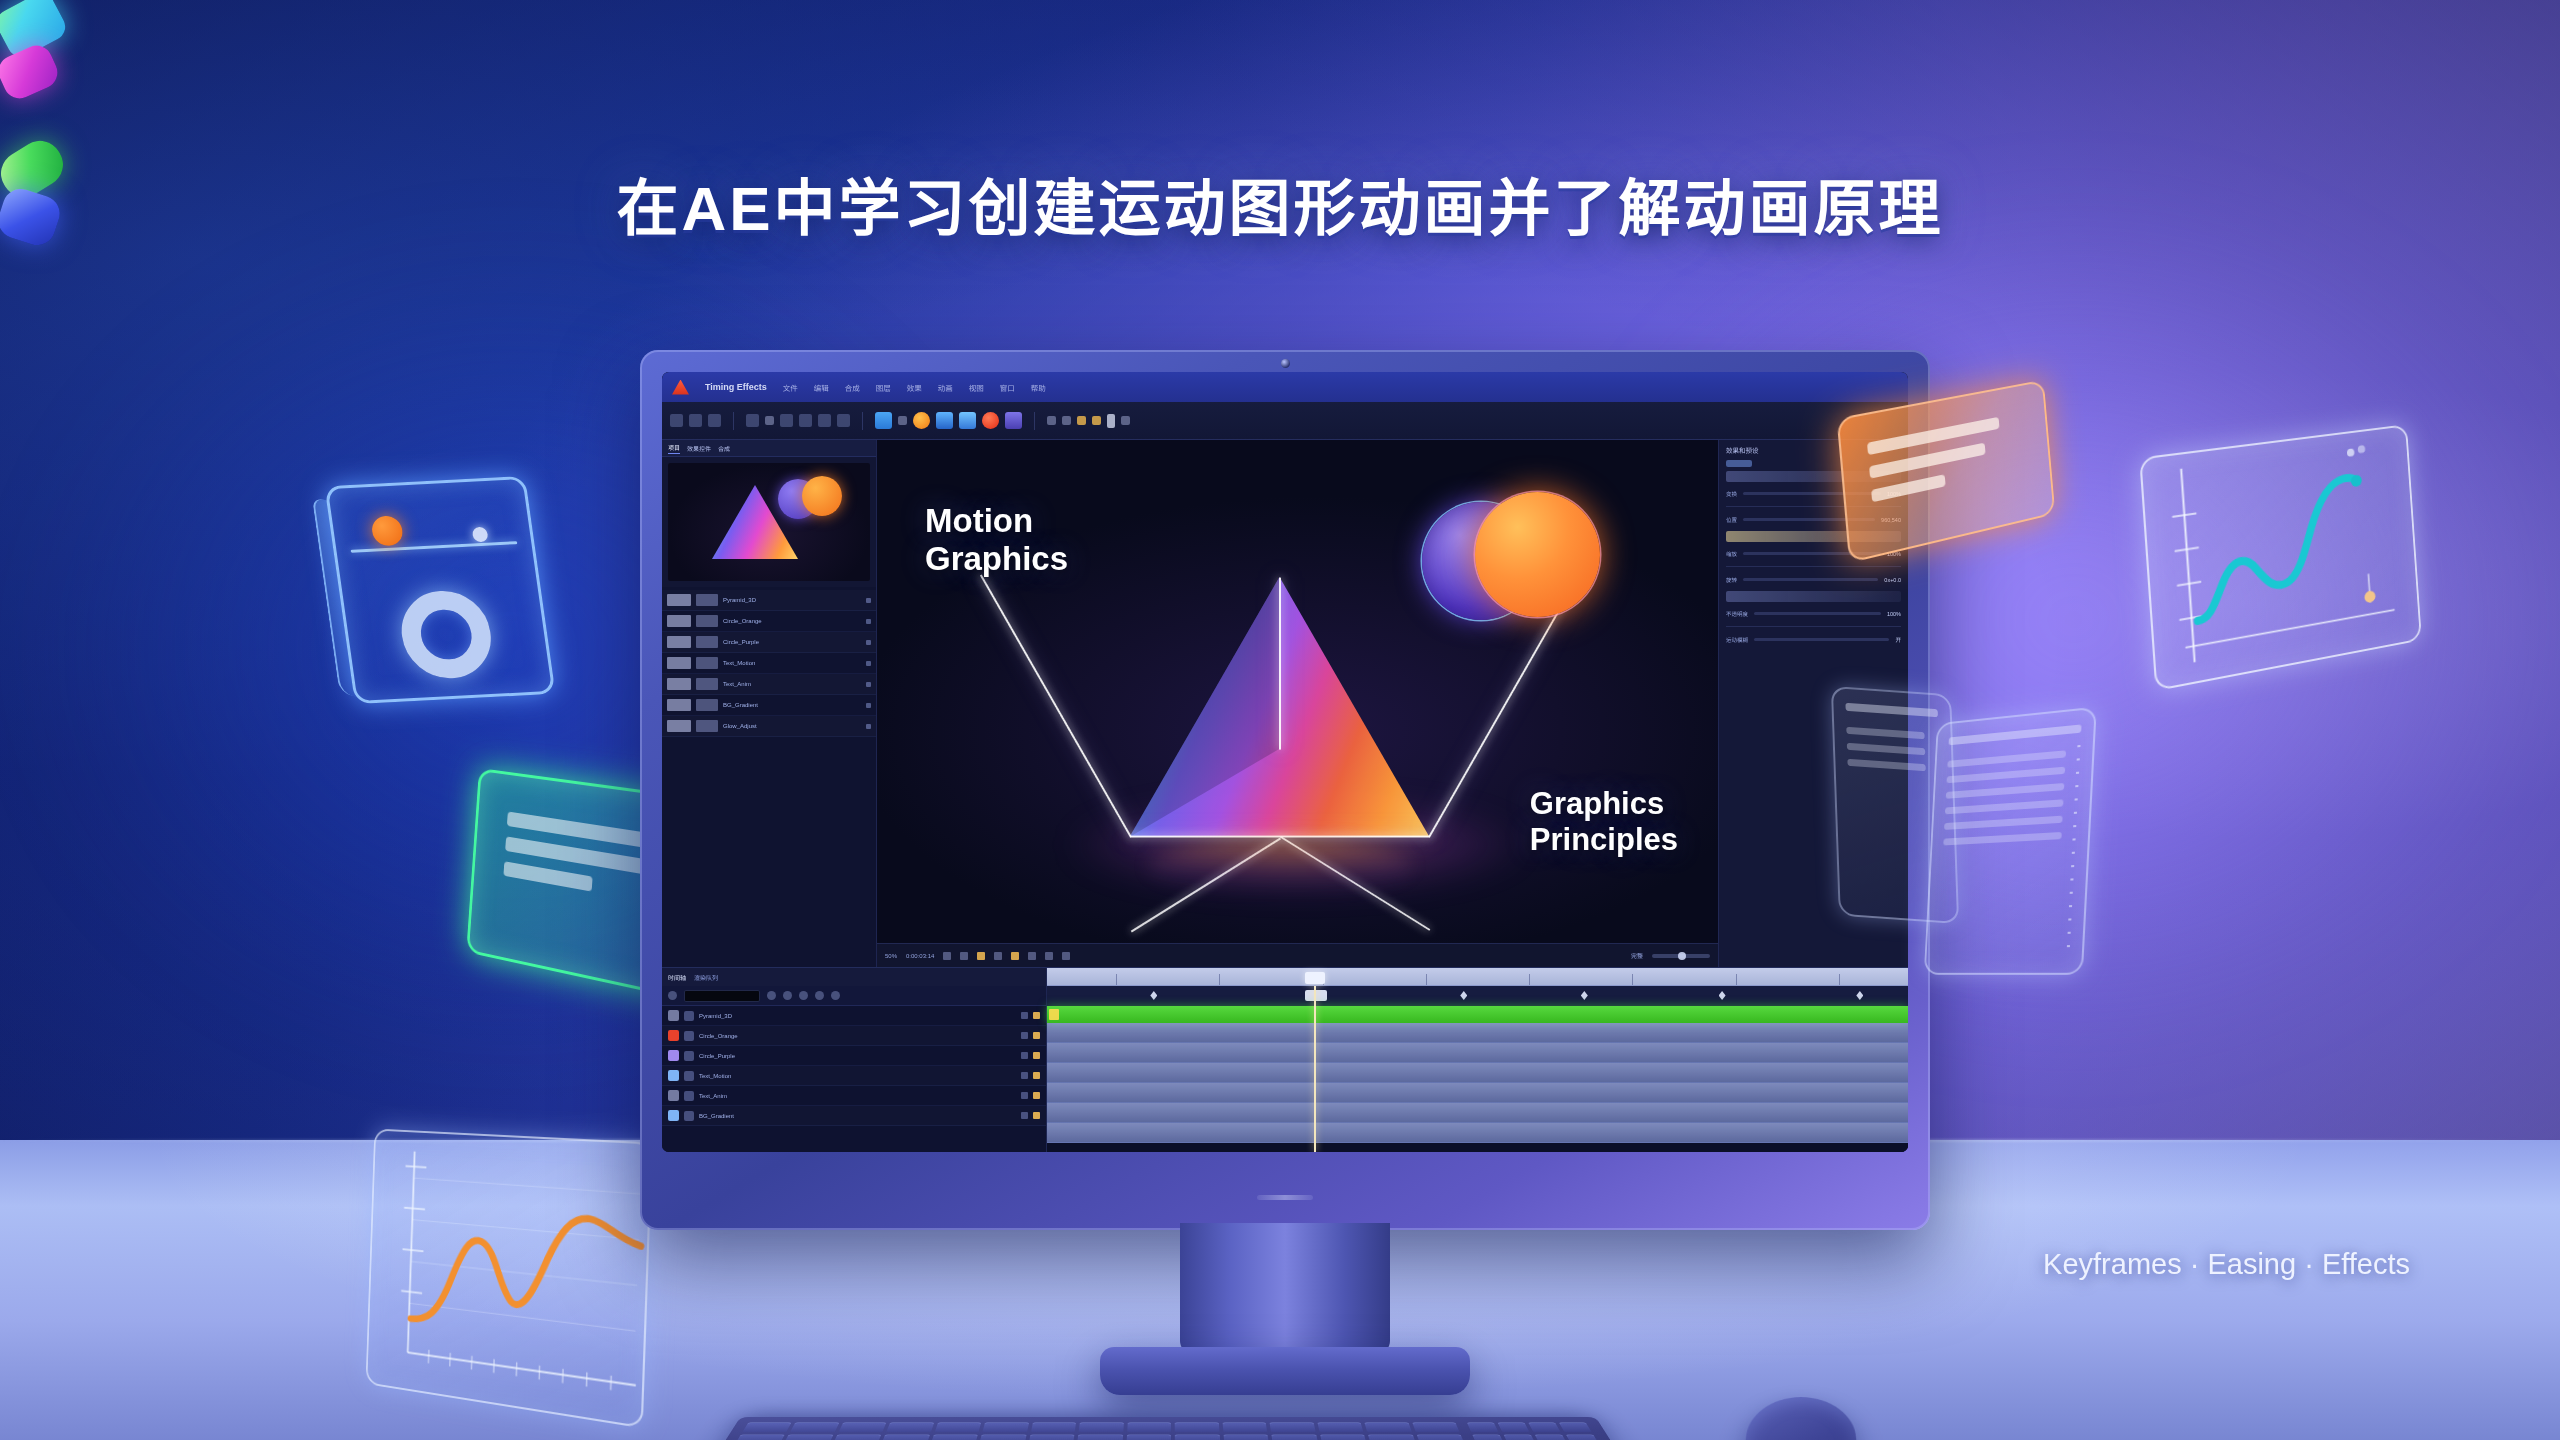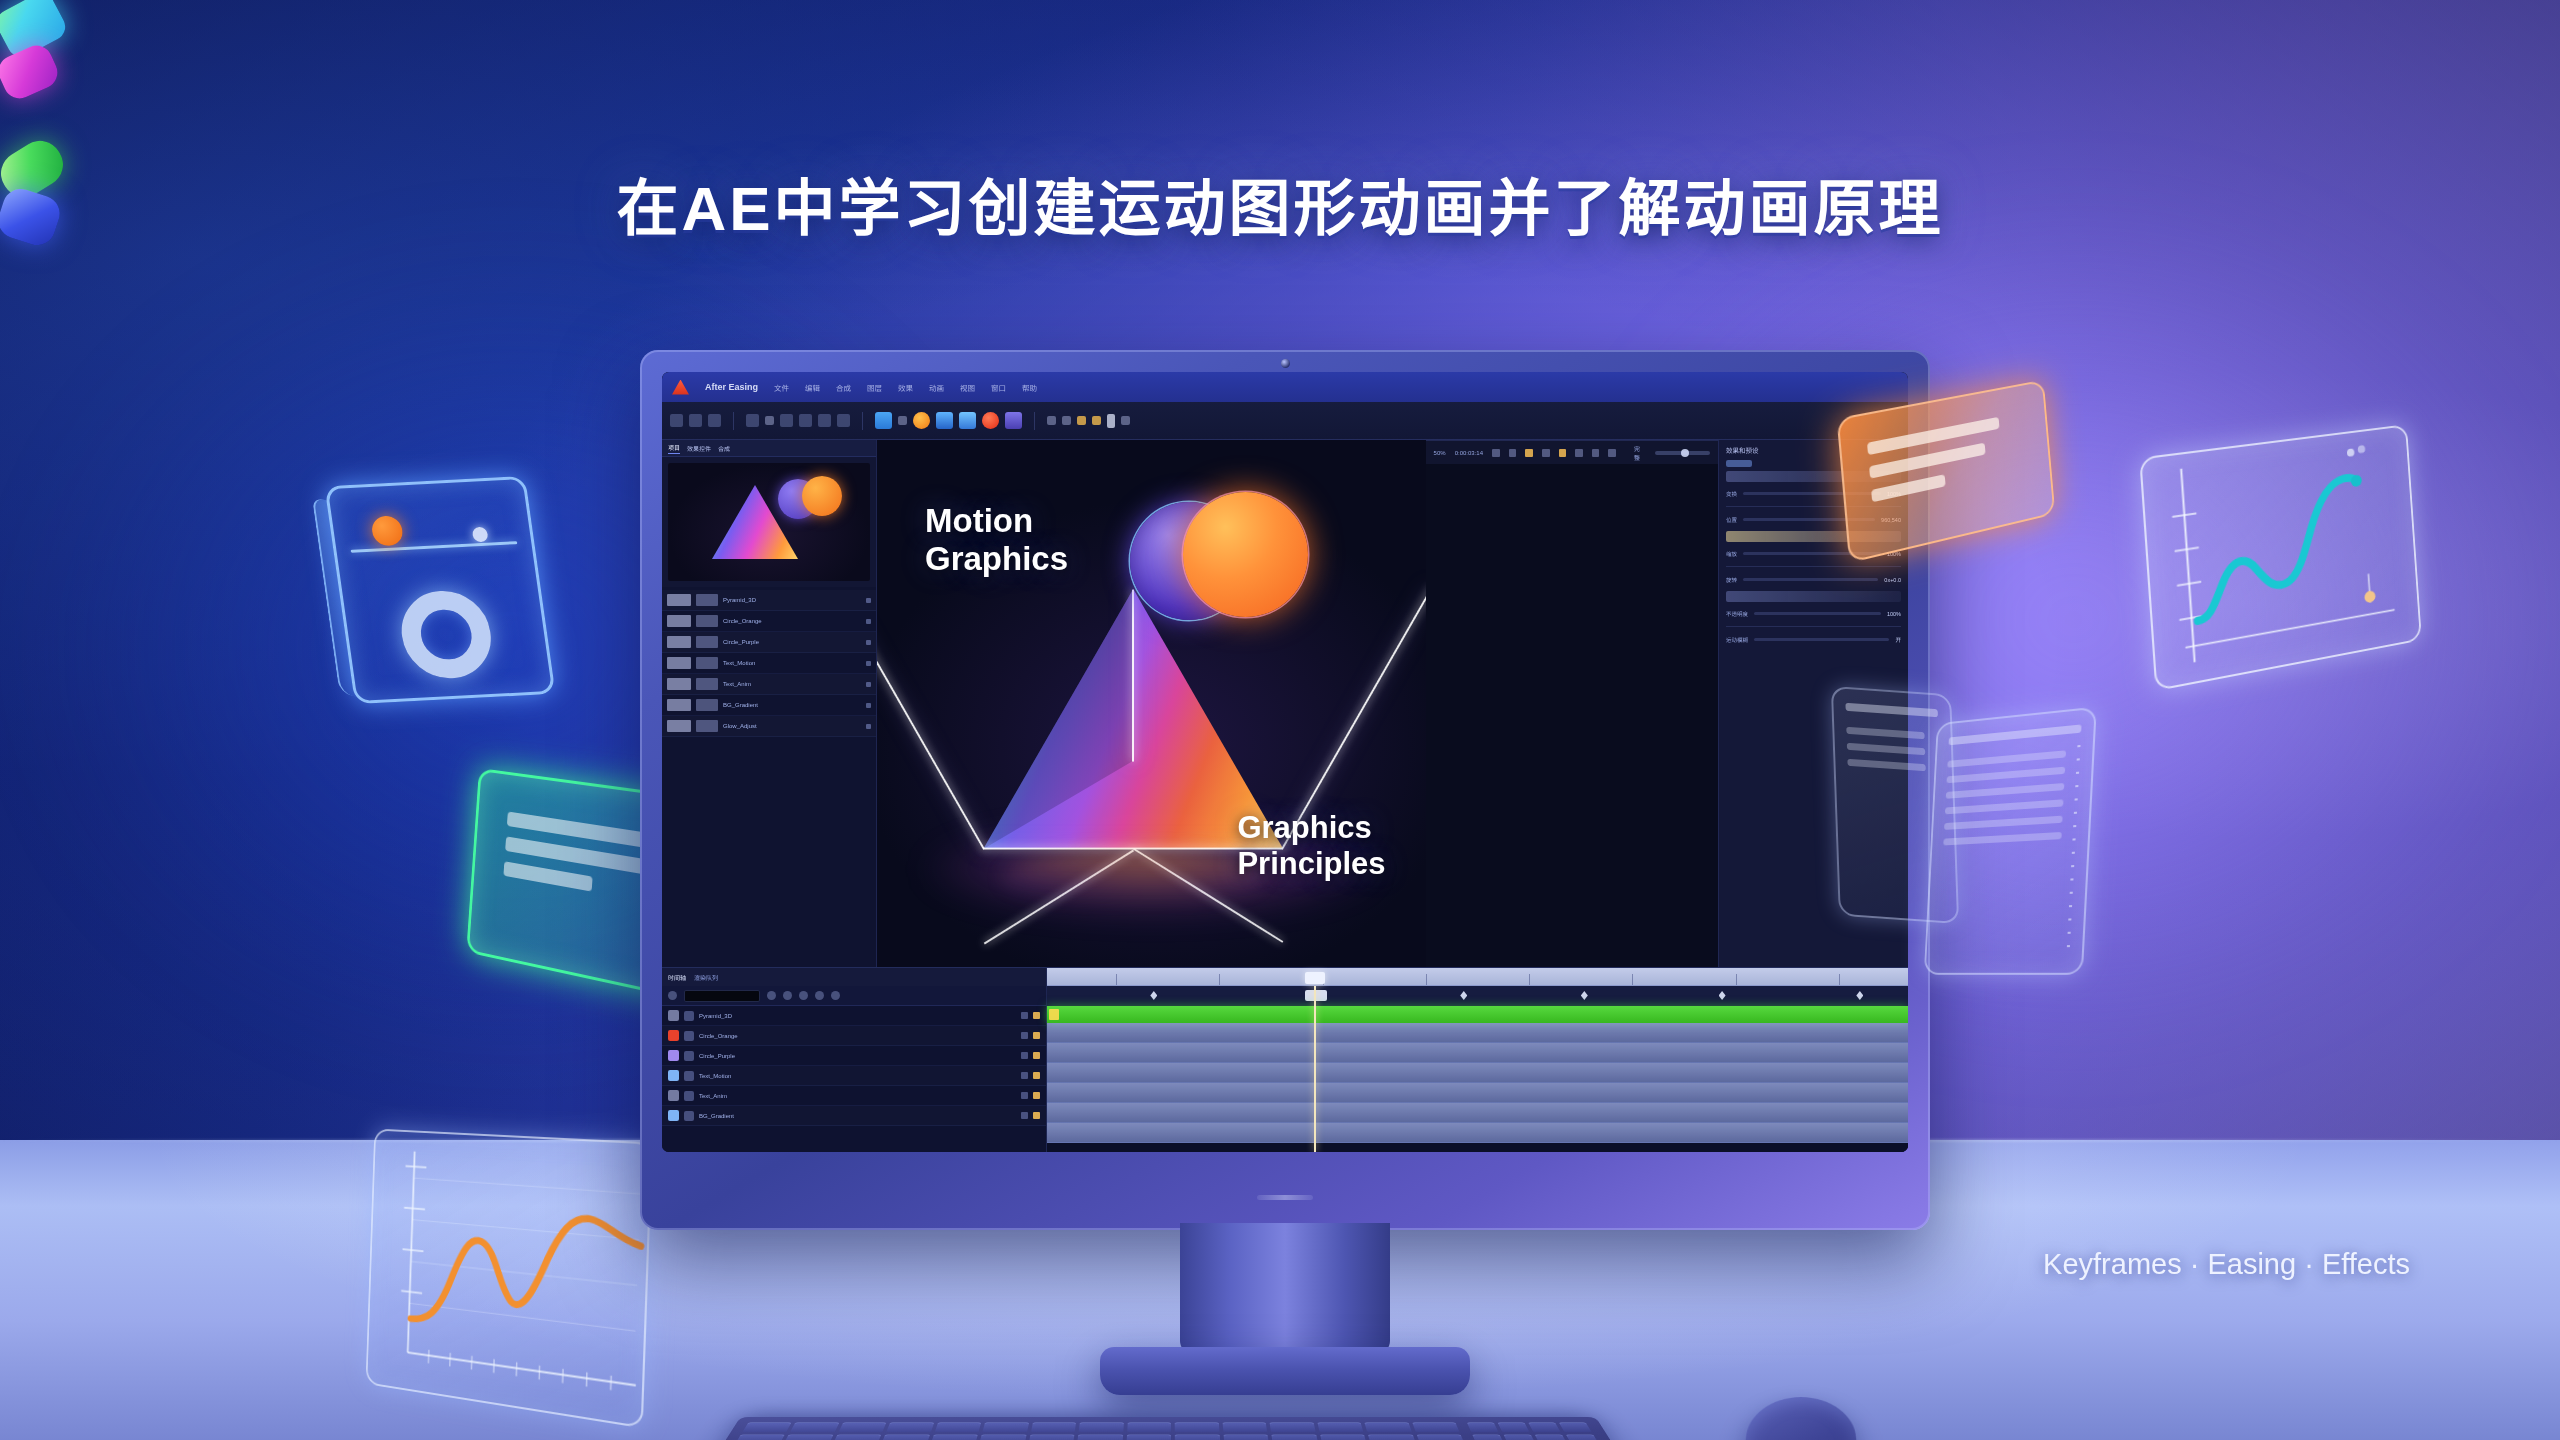--- a/index.html
+++ b/index.html
@@ -186,21 +186,21 @@
   .proj-list { flex:1; background:#0f1330; padding:3px 0; overflow:hidden; }
   .proj-row { height:21px; display:flex; align-items:center; gap:5px; padding:0 5px;
               border-bottom:1px solid rgba(70,90,180,0.13); }
   .proj-row:nth-child(odd){ background:rgba(255,255,255,0.018); }
   .pr-thumb { width:24px; height:12px; border-radius:1px; background:rgba(205,214,255,0.55); filter:blur(.4px); }
   .pr-thumb2{ width:22px; height:12px; border-radius:1px; background:rgba(170,182,240,0.4); filter:blur(.5px); }
   .pr-name { font-size:6px; color:#9fb0e8; filter:blur(.5px); flex:1; white-space:nowrap; overflow:hidden; }
   .pr-dot { width:5px; height:5px; border-radius:1px; background:rgba(170,186,255,0.42); }
 
   
-  .ae-center { flex:1; display:flex; flex-direction:row; min-width:0; background:#090c1e; }
+  .ae-center { flex:1; display:flex; flex-direction:column; min-width:0; background:#090c1e; }
   .comp-stage { flex:1; position:relative; overflow:hidden;
                 background:radial-gradient(ellipse 70% 60% at 52% 58%, #1d1540 0%, #120f2c 42%, #080a1c 78%); }
 
   .comp-glowbase {
     position:absolute; left:50%; bottom:52px; margin-left:-230px; width:460px; height:92px;
     background:radial-gradient(ellipse at center, rgba(255,150,60,0.4), rgba(190,70,200,0.2) 45%, rgba(0,0,0,0) 72%);
     filter:blur(16px);
   }
 
   
@@ -565,21 +565,21 @@
   <div class="monitor">
     <div class="monitor-shadow"></div>
     <div class="bezel">
       <div class="bezel-cam"></div>
       <div class="screen">
 
         <div class="ae">
 
           <div class="ae-menubar">
             <div class="ae-logo"></div>
-            <div class="ae-appname">After Easing</div>
+            <div class="ae-appname">Timing Effects</div>
             <div class="ae-menu-item">文件</div>
             <div class="ae-menu-item">编辑</div>
             <div class="ae-menu-item">合成</div>
             <div class="ae-menu-item">图层</div>
             <div class="ae-menu-item">效果</div>
             <div class="ae-menu-item">动画</div>
             <div class="ae-menu-item">视图</div>
             <div class="ae-menu-item">窗口</div>
             <div class="ae-menu-item">帮助</div>
           </div>

